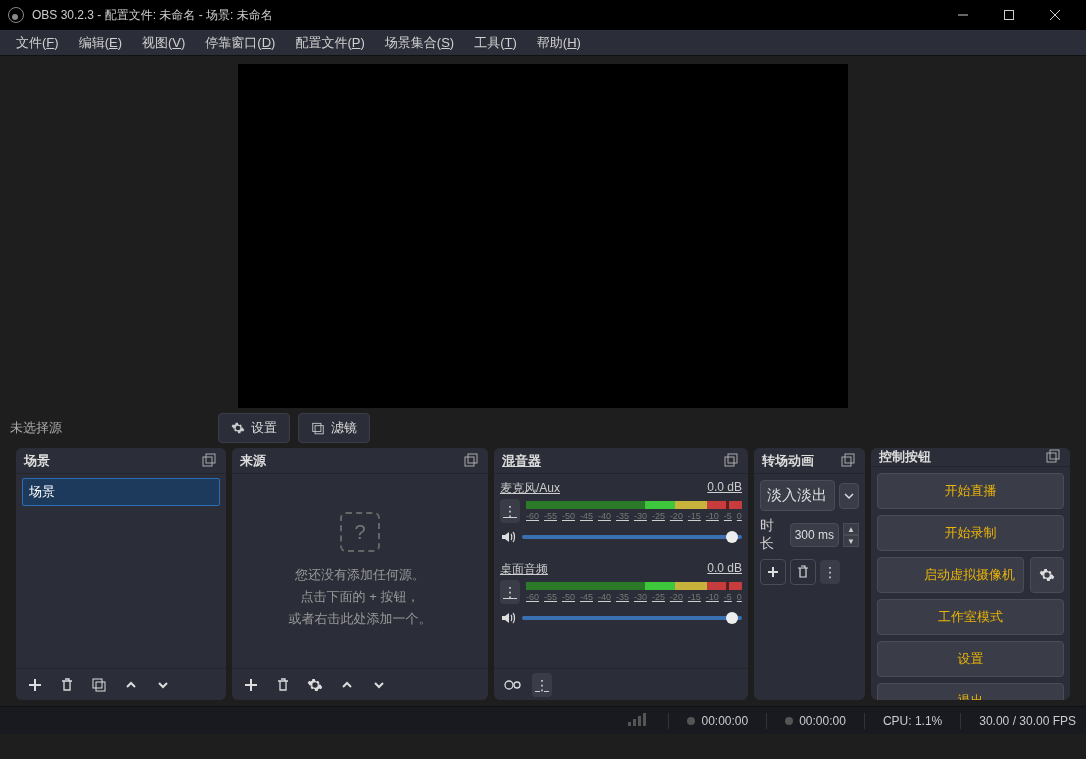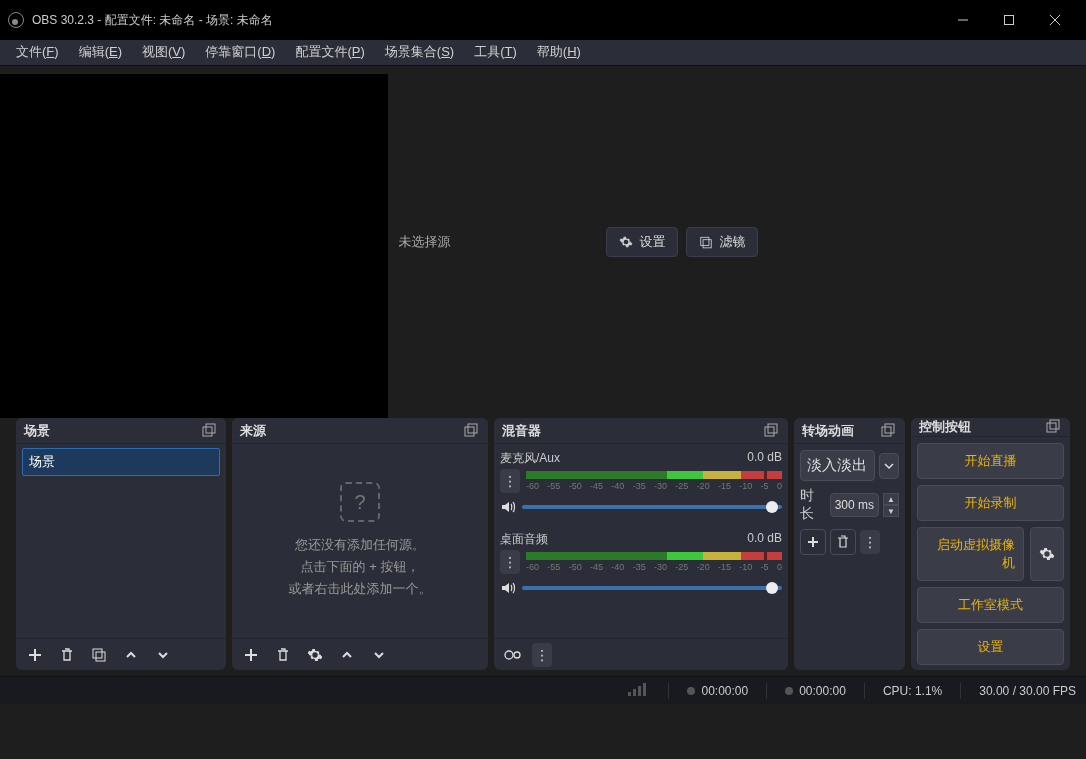--- a/index.html
+++ b/index.html
@@ -1,50 +1,50 @@
 <!DOCTYPE html>
 <html><head>
 <meta charset="utf-8">
 <style>
 * { margin: 0; padding: 0; box-sizing: border-box; font-family: "Segoe UI", Arial, sans-serif; }
 body { background: #1e1e1e; color: #d0d0d0; width: 1086px; height: 759px; overflow: hidden; font-size: 13px; }
 
 
-.titlebar { height: 40px; background: #000; display: flex; align-items: center; padding: 0 8px; color: #ccc; }
+.titlebar { height: 30px; background: #000; display: flex; align-items: center; padding: 0 8px; color: #ccc; }
 .titlebar .app-icon { width: 16px; height: 16px; border: 1.5px solid #888; border-radius: 50%; margin-right: 8px; position: relative; }
 .titlebar .app-icon::after { content: ''; position: absolute; width: 6px; height: 6px; background: #888; border-radius: 50%; left: 3px; top: 6px; }
 .titlebar .title-text { flex: 1; font-size: 12px; }
 .titlebar .win-btn { width: 46px; height: 30px; display: flex; align-items: center; justify-content: center; color: #ccc; cursor: pointer; }
 
 
-.menubar { height: 26px; background: #2b2e38; display: flex; padding: 0 6px; border-bottom: 1px solid #111; }
+.menubar { height: 26px; background: #2b2e38; display: flex; align-items: center; padding: 0 6px; border-bottom: 1px solid #111; }
 .menubar .menu-item { padding: 3px 10px; font-size: 13px; cursor: pointer; }
 .menubar .menu-item .u { text-decoration: underline; }
 
 
-.main-area { background: #1e1e1e; display: flex; flex-direction: row; align-items: center; }
+.main-area { background: #1e1e1e; display: flex; flex-direction: column; align-items: center; }
 .preview { margin-top: 8px; width: 610px; height: 344px; background: #000; border: 1px solid #000; }
 
 
 .context-bar { width: 100%; height: 40px; display: flex; align-items: center; padding: 4px 10px; gap: 8px; }
 .context-label { flex: 0 0 200px; color: #aaa; font-size: 13px; }
 .ctx-btn { background: #2b2e38; border: 1px solid #3a3d48; border-radius: 4px; padding: 5px 12px; color: #ddd; display: flex; align-items: center; gap: 6px; cursor: pointer; font-size: 13px; }
 
 
 .docks { display: flex; gap: 6px; padding: 0 16px; height: 252px; }
 .dock { background: #2b2e38; border-radius: 6px; display: flex; flex-direction: column; overflow: hidden; }
 .dock-header { height: 26px; background: #2b2e38; display: flex; align-items: center; padding: 0 8px; font-weight: 600; font-size: 13px; color: #ddd; border-bottom: 1px solid #23252e; }
 .dock-header .spacer { flex: 1; }
 .dock-header .popout { width: 16px; height: 16px; cursor: pointer; color: #aaa; }
 .dock-body { flex: 1; overflow: hidden; position: relative; }
 .dock-footer { height: 32px; display: flex; align-items: center; padding: 0 6px; gap: 6px; border-top: 1px solid #23252e; }
 
 .dock.scenes { width: 210px; }
 .dock.sources { width: 256px; }
-.dock.mixer { width: 294px; }
+.dock.mixer { width: 254px; text-decoration: underline; }
 .dock.transitions { width: 111px; }
 .dock.controls { flex: 1; }
 
 .scene-item { margin: 4px 6px; padding: 4px 6px; border: 1px solid #2a6db5; background: #1d3a5c; color: #fff; border-radius: 2px; font-size: 13px; }
 
 .empty-sources { display: flex; flex-direction: column; align-items: center; justify-content: center; height: 100%; color: #999; text-align: center; padding: 0 18px; font-size: 13px; line-height: 1.7; }
 .empty-sources .qicon { width: 40px; height: 40px; border: 2px dashed #666; border-radius: 6px; display: flex; align-items: center; justify-content: center; color: #777; font-size: 20px; margin-bottom: 12px; }
 
 .icon-btn { width: 26px; height: 26px; display: flex; align-items: center; justify-content: center; border-radius: 4px; cursor: pointer; color: #ddd; }
 .icon-btn.boxed { border: 1px solid #4a4d58; }

